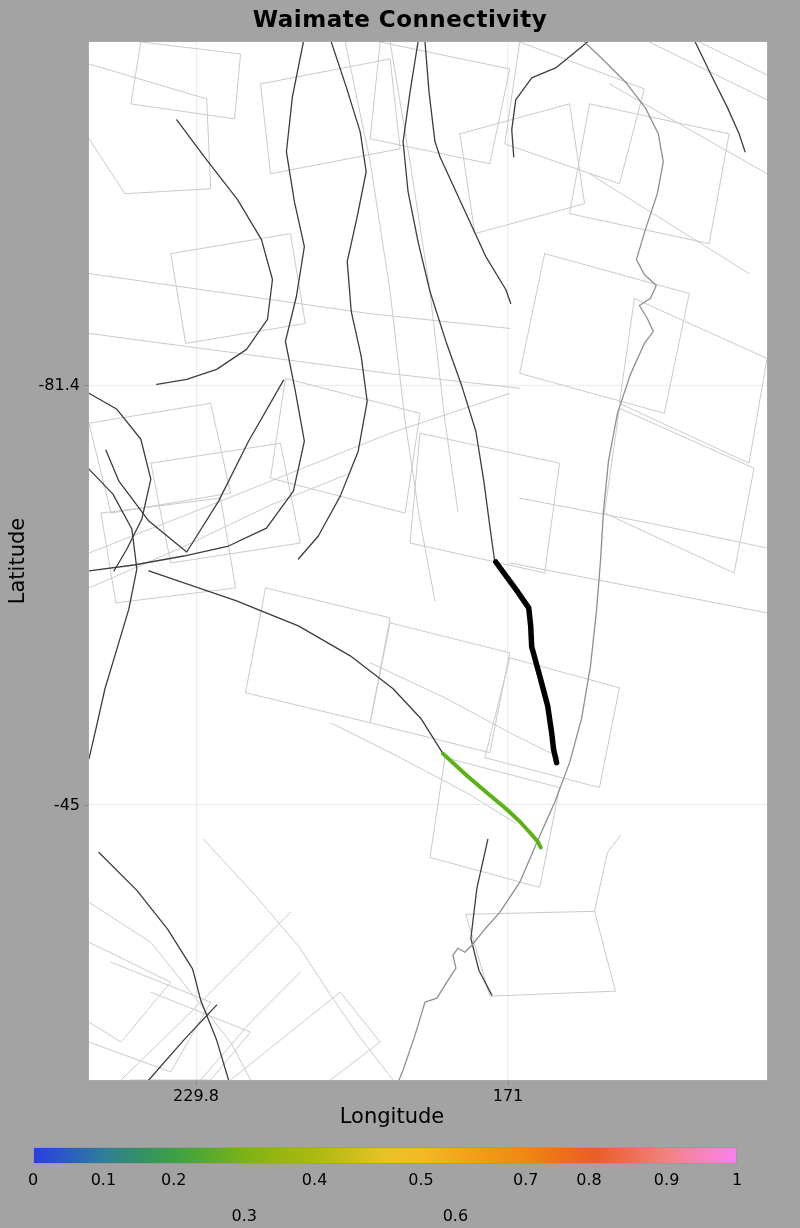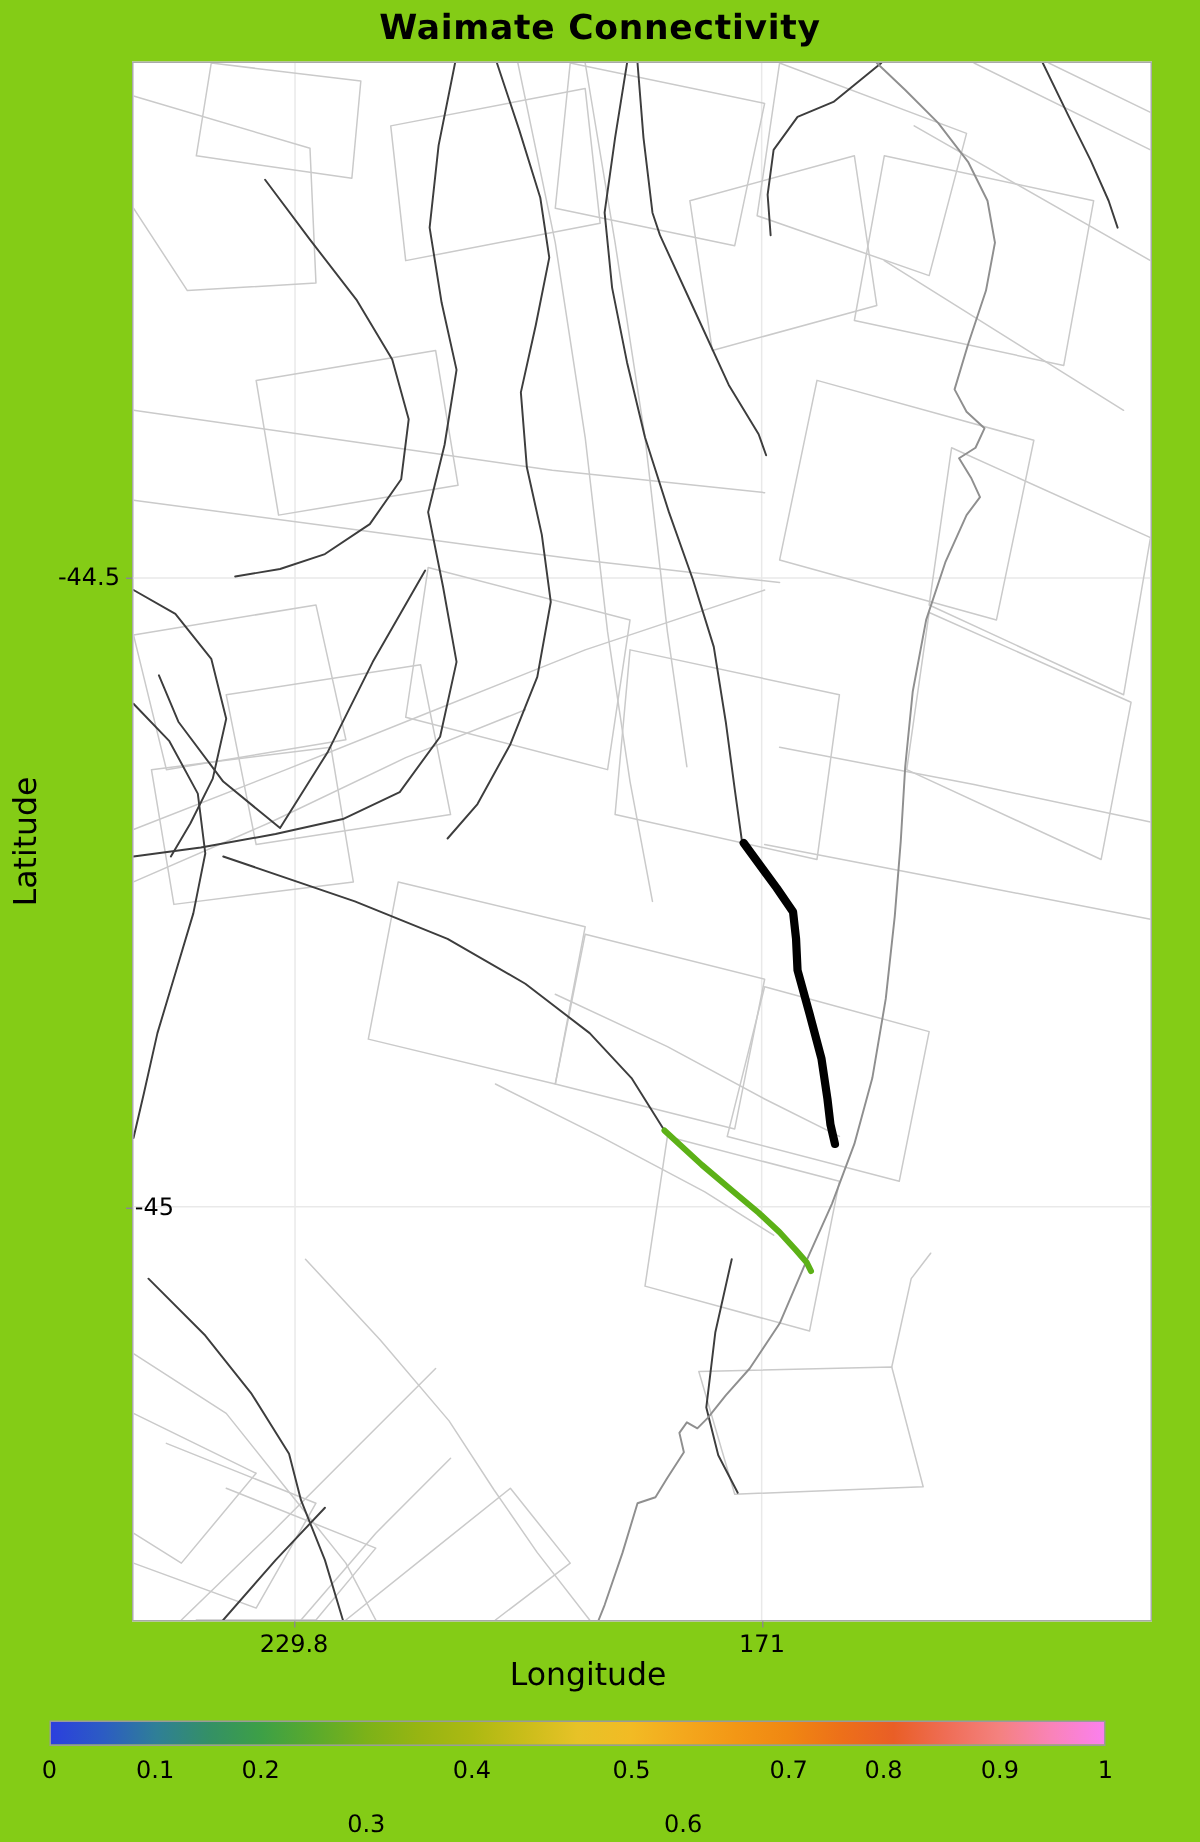--- a/index.html
+++ b/index.html
@@ -1,16 +1,16 @@
 <!DOCTYPE html>
 <html><head>
 <meta charset="utf-8">
 <style>
   html,body{margin:0;padding:0;background:#fff;}
-  .fig{position:relative;width:800px;height:1228px;background:#84cc16;
+  .fig{position:relative;width:800px;height:1228px;background:#a3a3a3;
        font-family:"DejaVu Sans","Liberation Sans",sans-serif;color:#000;overflow:hidden;}
   .title{position:absolute;top:6px;left:0;width:800px;text-align:center;
          font-size:23px;font-weight:bold;letter-spacing:0.5px;}
   .plot{position:absolute;left:88px;top:41px;width:680px;height:1040px;
         border:1px solid #a9a9a9;box-sizing:border-box;background:#fff;}
   .plot svg{position:absolute;left:0;top:0;width:100%;height:100%;display:block;}
   .xlabel{position:absolute;top:1104px;left:392px;transform:translateX(-50%);font-size:21px;}
   .ylabel{position:absolute;left:17px;top:561px;transform:translate(-50%,-50%) rotate(-90deg);
           font-size:21px;white-space:nowrap;}
   .tick-label{position:absolute;font-size:16px;line-height:20px;white-space:nowrap;}
@@ -93,23 +93,23 @@
         <polyline points="355,713 380,736 400,753 418,768 432,781 443,793 450,801 453,807" fill="none" stroke="#5cb117" stroke-width="4" stroke-linejoin="round" stroke-linecap="round"></polyline>
         <polyline points="408,521 430,551 441,567 443,585 444,606 452,635 460,665 464,692 466,709 469,722" fill="none" stroke="#000000" stroke-width="5.5" stroke-linejoin="round" stroke-linecap="round"></polyline>
       </svg>
   </div>
   <div class="xlabel">Longitude</div>
   <div class="cbar" style="background: linear-gradient(to right, rgb(43, 63, 222) 0%, rgb(44, 92, 195) 5%, rgb(47, 127, 151) 10%, rgb(52, 144, 102) 15%, rgb(61, 160, 70) 20%, rgb(90, 170, 44) 25%, rgb(124, 178, 24) 30%, rgb(151, 181, 18) 35%, rgb(172, 185, 18) 40%, rgb(202, 189, 26) 45%, rgb(231, 194, 39) 50%, rgb(242, 187, 36) 55%, rgb(244, 168, 29) 60%, rgb(243, 151, 21) 65%, rgb(240, 135, 18) 70%, rgb(237, 112, 25) 75%, rgb(233, 94, 38) 80%, rgb(239, 109, 85) 85%, rgb(244, 129, 127) 90%, rgb(249, 131, 184) 95%, rgb(251, 128, 238) 100%);"></div>
 <div class="tick-label" style="left: 196px; top: 1086px; transform: translateX(-50%);">229.8</div>
     <div class="tickmark" style="left: 196px; top: 1081px; width: 1px; height: 4px;"></div>
     <div class="tick-label" style="left: 508px; top: 1086px; transform: translateX(-50%);">171</div>
     <div class="tickmark" style="left: 508px; top: 1081px; width: 1px; height: 4px;"></div>
-    <div class="tick-label" style="left: 0px; width: 80px; top: 375px; text-align: right;">-44.5</div>
+    <div class="tick-label" style="left: 0px; width: 80px; top: 375px; text-align: right;">-81.4</div>
     <div class="tickmark" style="left: 84px; top: 385px; width: 4px; height: 1px;"></div>
-    <div class="tick-label" style="left: 0px; width: 80px; top: 795px; text-align: right; padding-left: 36px;">-45</div>
+    <div class="tick-label" style="left: 0px; width: 80px; top: 795px; text-align: right;">-45</div>
     <div class="tickmark" style="left: 84px; top: 805px; width: 4px; height: 1px;"></div>
     <div class="tick-label" style="left: 33px; top: 1170px; transform: translateX(-50%);">0</div>
     <div class="tick-label" style="left: 103.4px; top: 1170px; transform: translateX(-50%);">0.1</div>
     <div class="tick-label" style="left: 173.8px; top: 1170px; transform: translateX(-50%);">0.2</div>
     <div class="tick-label" style="left: 244.2px; top: 1170px; transform: translateX(-50%); margin-top: 36px;">0.3</div>
     <div class="tick-label" style="left: 314.6px; top: 1170px; transform: translateX(-50%);">0.4</div>
     <div class="tick-label" style="left: 385px; top: 1170px; transform: translateX(-50%); margin-left: 36px;">0.5</div>
     <div class="tick-label" style="left: 455.4px; top: 1170px; transform: translateX(-50%); margin-top: 36px;">0.6</div>
     <div class="tick-label" style="left: 525.8px; top: 1170px; transform: translateX(-50%);">0.7</div>
     <div class="tick-label" style="left: 589px; top: 1170px; transform: translateX(-50%);">0.8</div>

